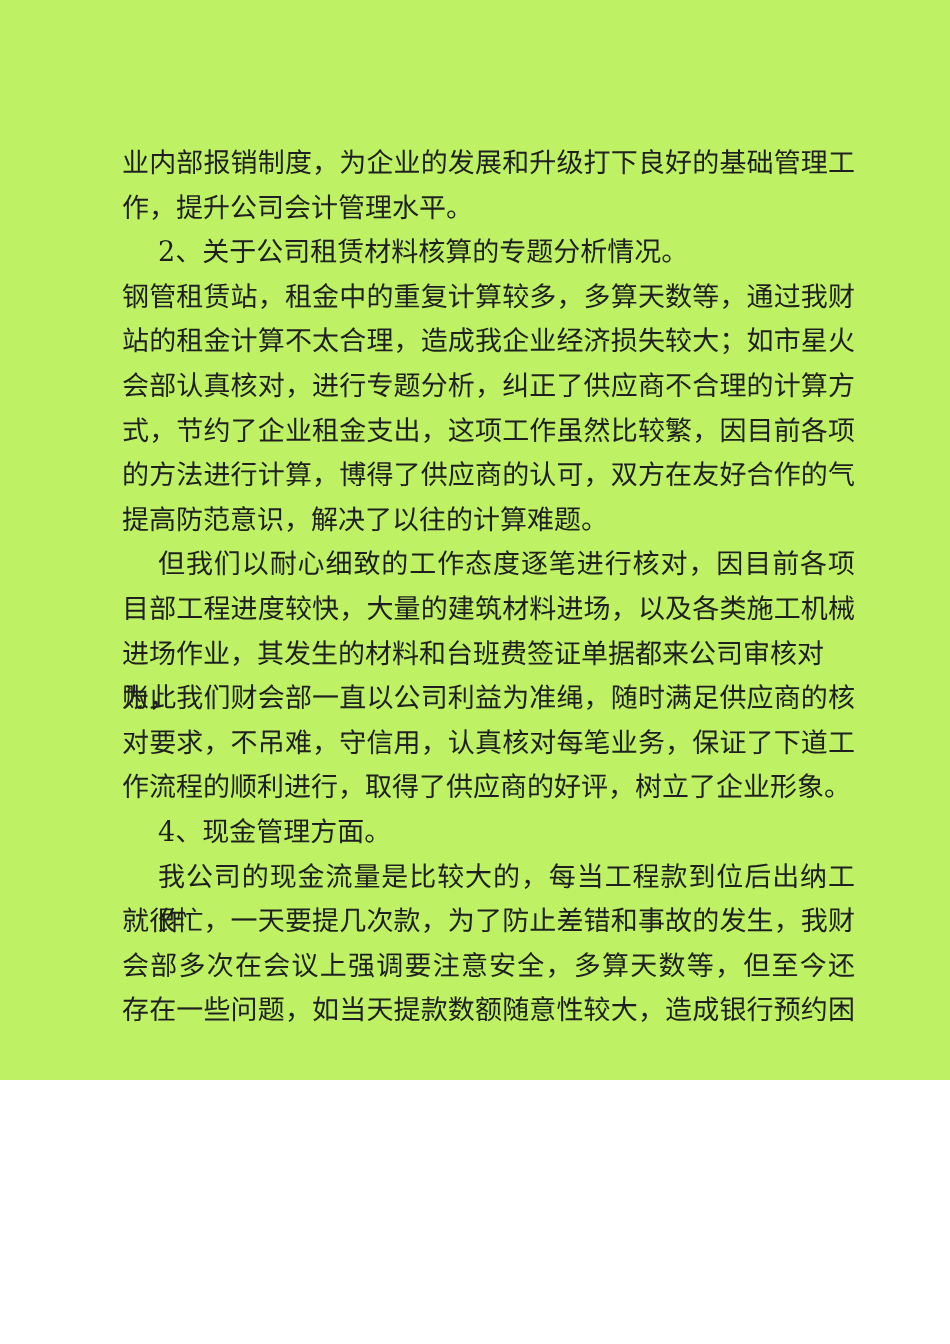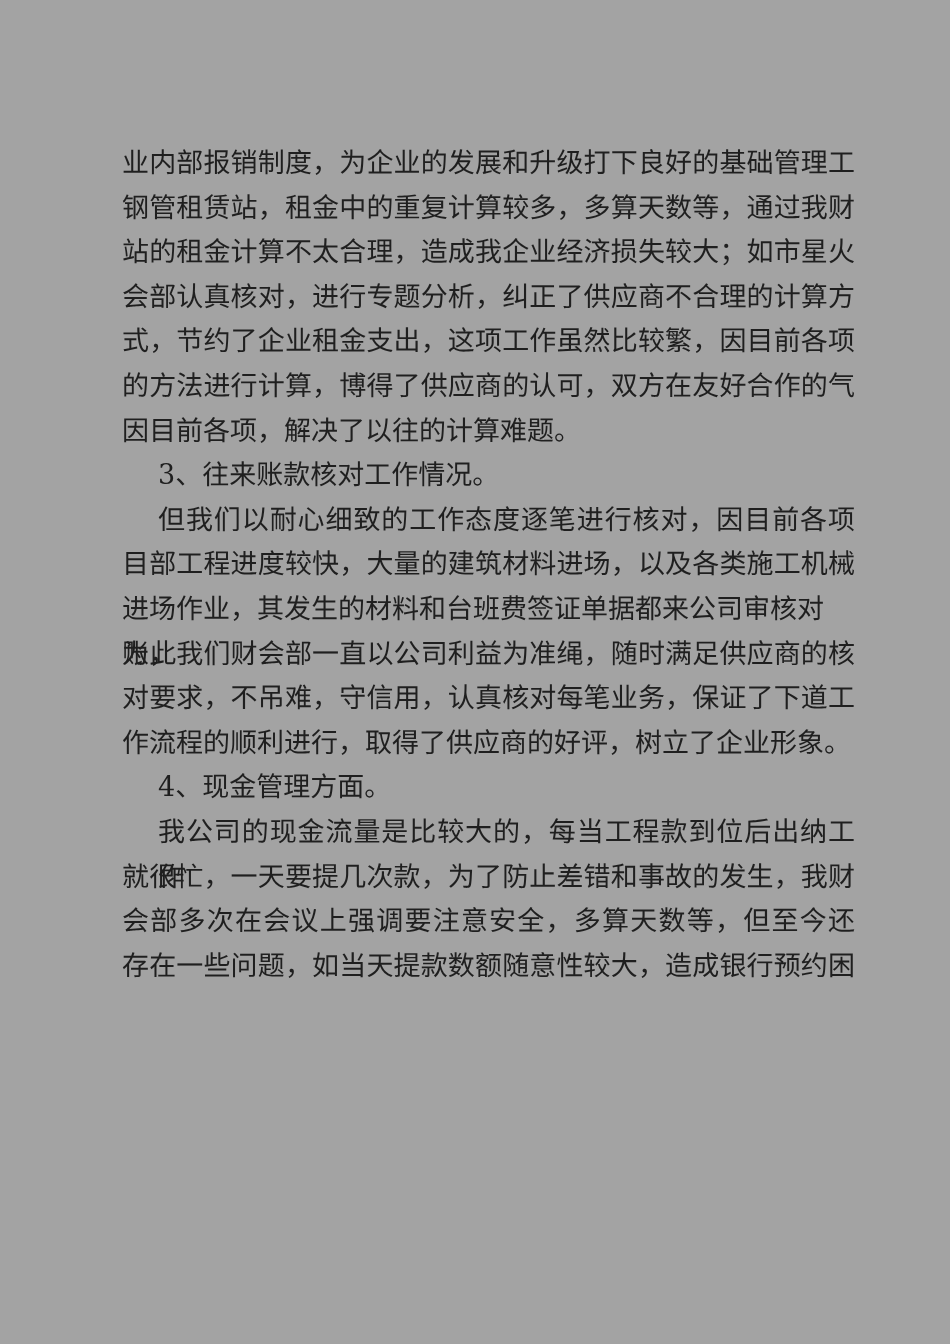--- a/index.html
+++ b/index.html
@@ -12,22 +12,22 @@
     height: 1344px;
     position: relative;
     overflow: hidden;
     font-family: "DejaVu Serif", "Liberation Serif", serif;
   }
   .doc-page {
     position: absolute;
     left: 0;
     top: 0;
     width: 950px;
-    height: 1344px;
-    background: #a3a3a3;
+    height: 1080px;
+    background: #bef264;
   }
   .doc-body {
     position: absolute;
     left: 122px;
     top: 141px;
     width: 733px;
   }
   .line {
     font-size: 27px;
     line-height: 44.6px;
@@ -44,27 +44,28 @@
   .line.indent {
     padding-left: 36px;
   }
 </style>
 </head>
 <body>
 
 <div class="doc-page">
   <div class="doc-body" id="doc-body">
       <div class="line fill">业内部报销制度，为企业的发展和升级打下良好的基础管理工</div>
+      <div class="line">作，提升公司会计管理水平。</div>
+      <div class="line indent">2、关于公司租赁材料核算的专题分析情况。</div>
       <div class="line fill">钢管租赁站，租金中的重复计算较多，多算天数等，通过我财</div>
       <div class="line fill">站的租金计算不太合理，造成我企业经济损失较大；如市星火</div>
       <div class="line fill">会部认真核对，进行专题分析，纠正了供应商不合理的计算方</div>
       <div class="line fill">式，节约了企业租金支出，这项工作虽然比较繁，因目前各项</div>
       <div class="line fill">的方法进行计算，博得了供应商的认可，双方在友好合作的气</div>
-      <div class="line">因目前各项，解决了以往的计算难题。</div>
-      <div class="line indent">3、往来账款核对工作情况。</div>
+      <div class="line">提高防范意识，解决了以往的计算难题。</div>
       <div class="line indent fill">但我们以耐心细致的工作态度逐笔进行核对，因目前各项</div>
       <div class="line fill">目部工程进度较快，大量的建筑材料进场，以及各类施工机械</div>
       <div class="line">进场作业，其发生的材料和台班费签证单据都来公司审核对账，</div>
       <div class="line fill">为此我们财会部一直以公司利益为准绳，随时满足供应商的核</div>
       <div class="line fill">对要求，不吊难，守信用，认真核对每笔业务，保证了下道工</div>
       <div class="line">作流程的顺利进行，取得了供应商的好评，树立了企业形象。</div>
       <div class="line indent">4、现金管理方面。</div>
       <div class="line indent fill">我公司的现金流量是比较大的，每当工程款到位后出纳工作</div>
       <div class="line fill">就很忙，一天要提几次款，为了防止差错和事故的发生，我财</div>
       <div class="line fill">会部多次在会议上强调要注意安全，多算天数等，但至今还</div>

